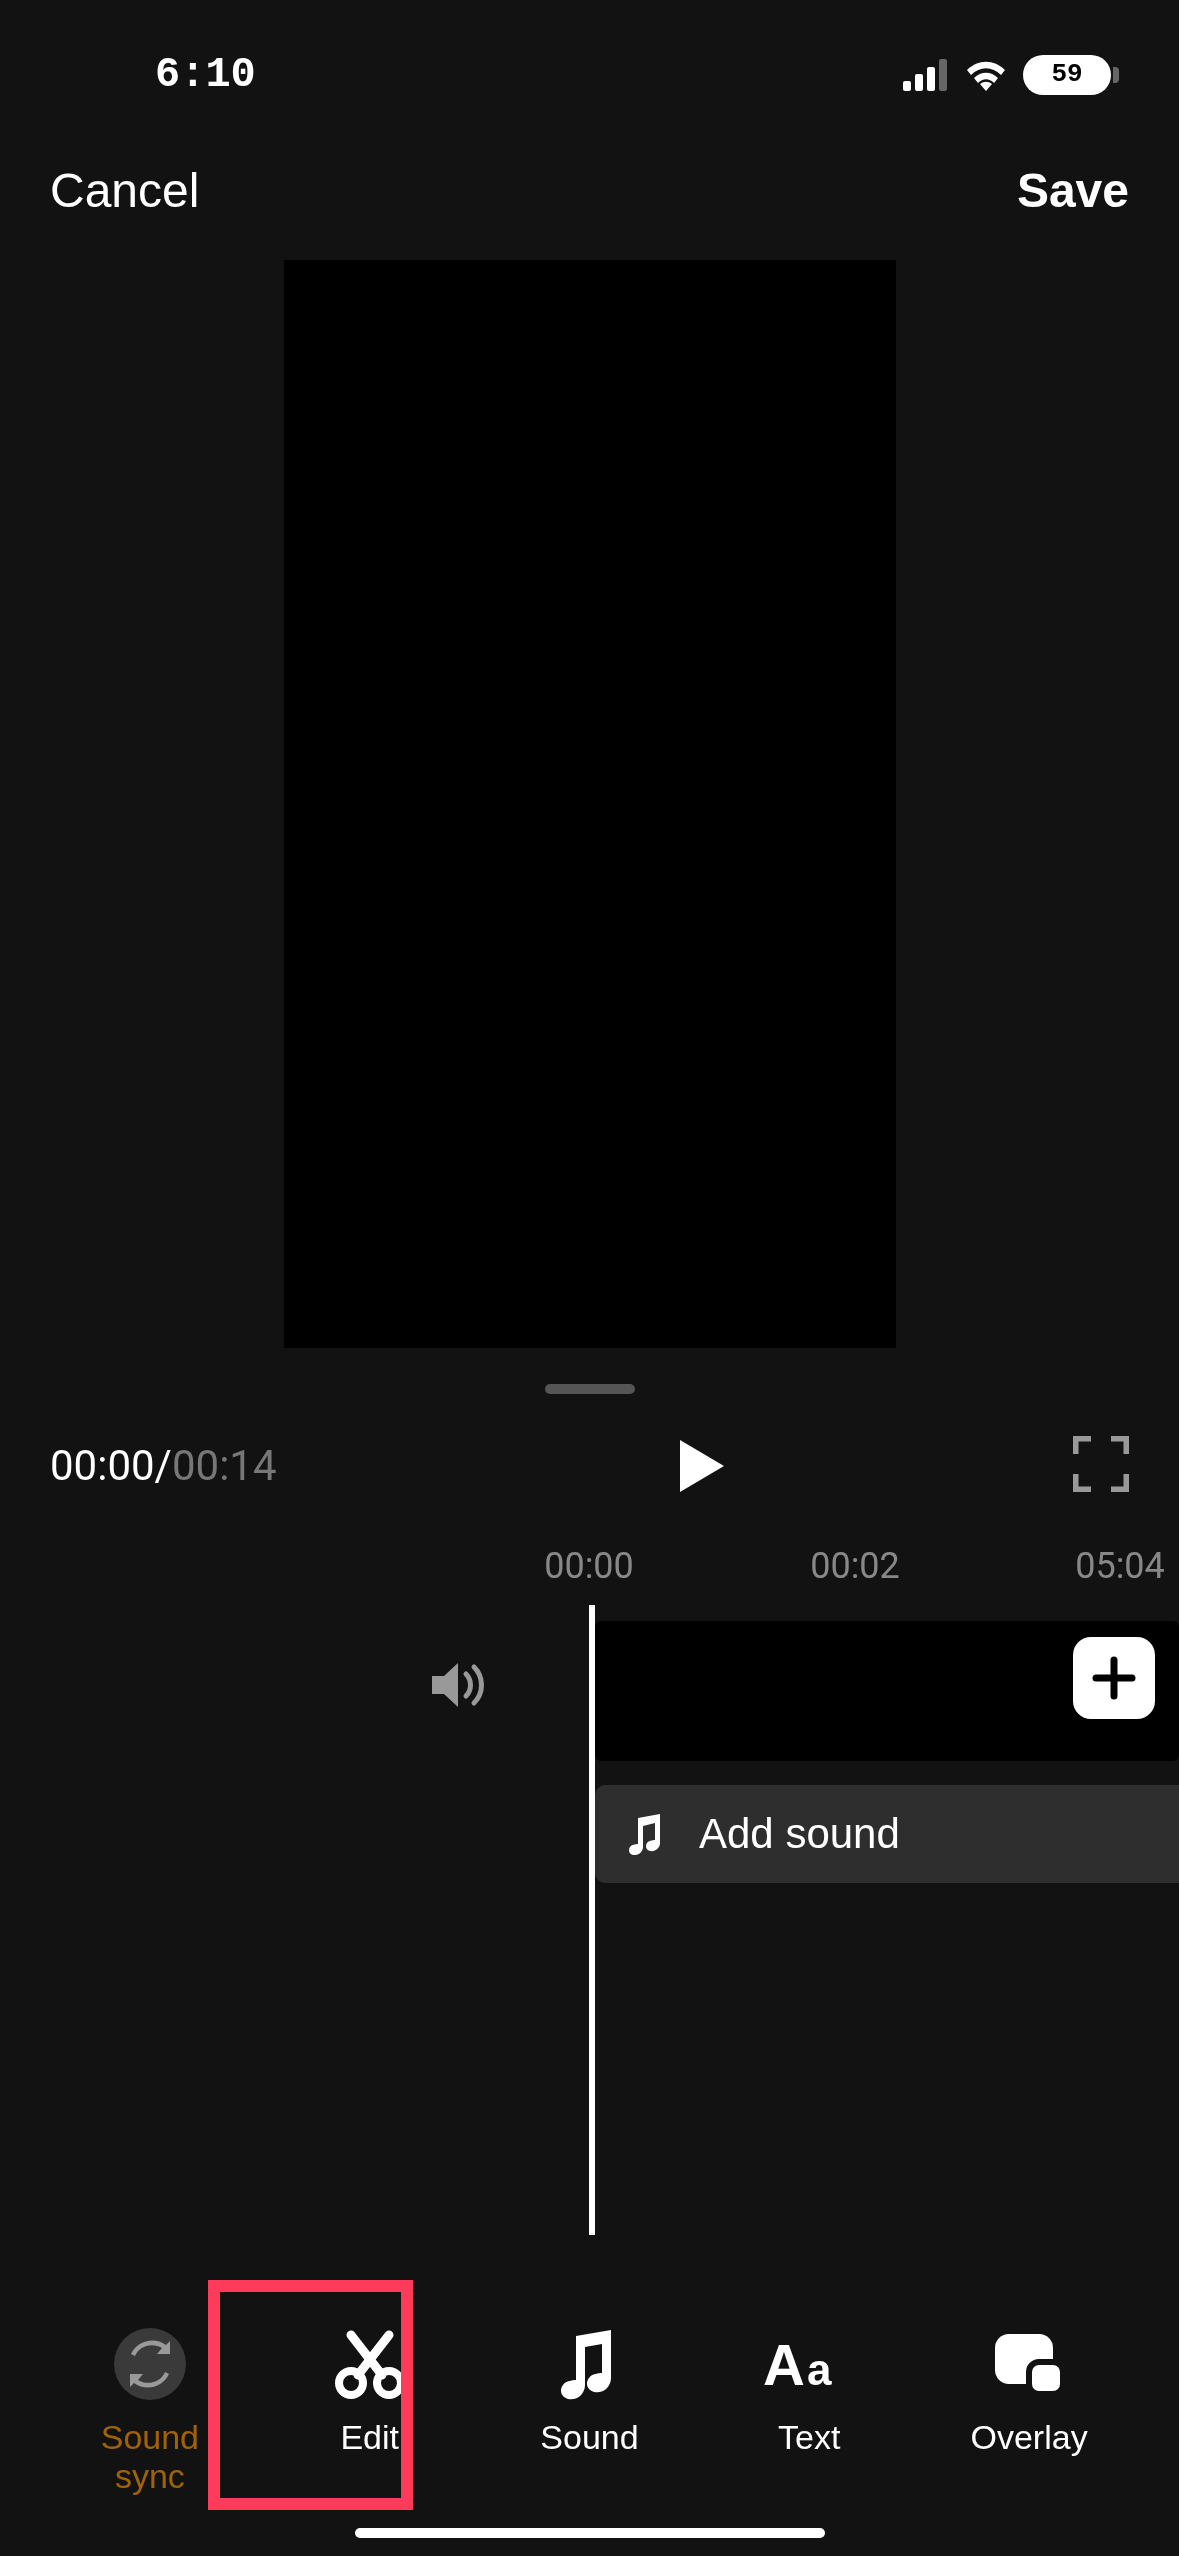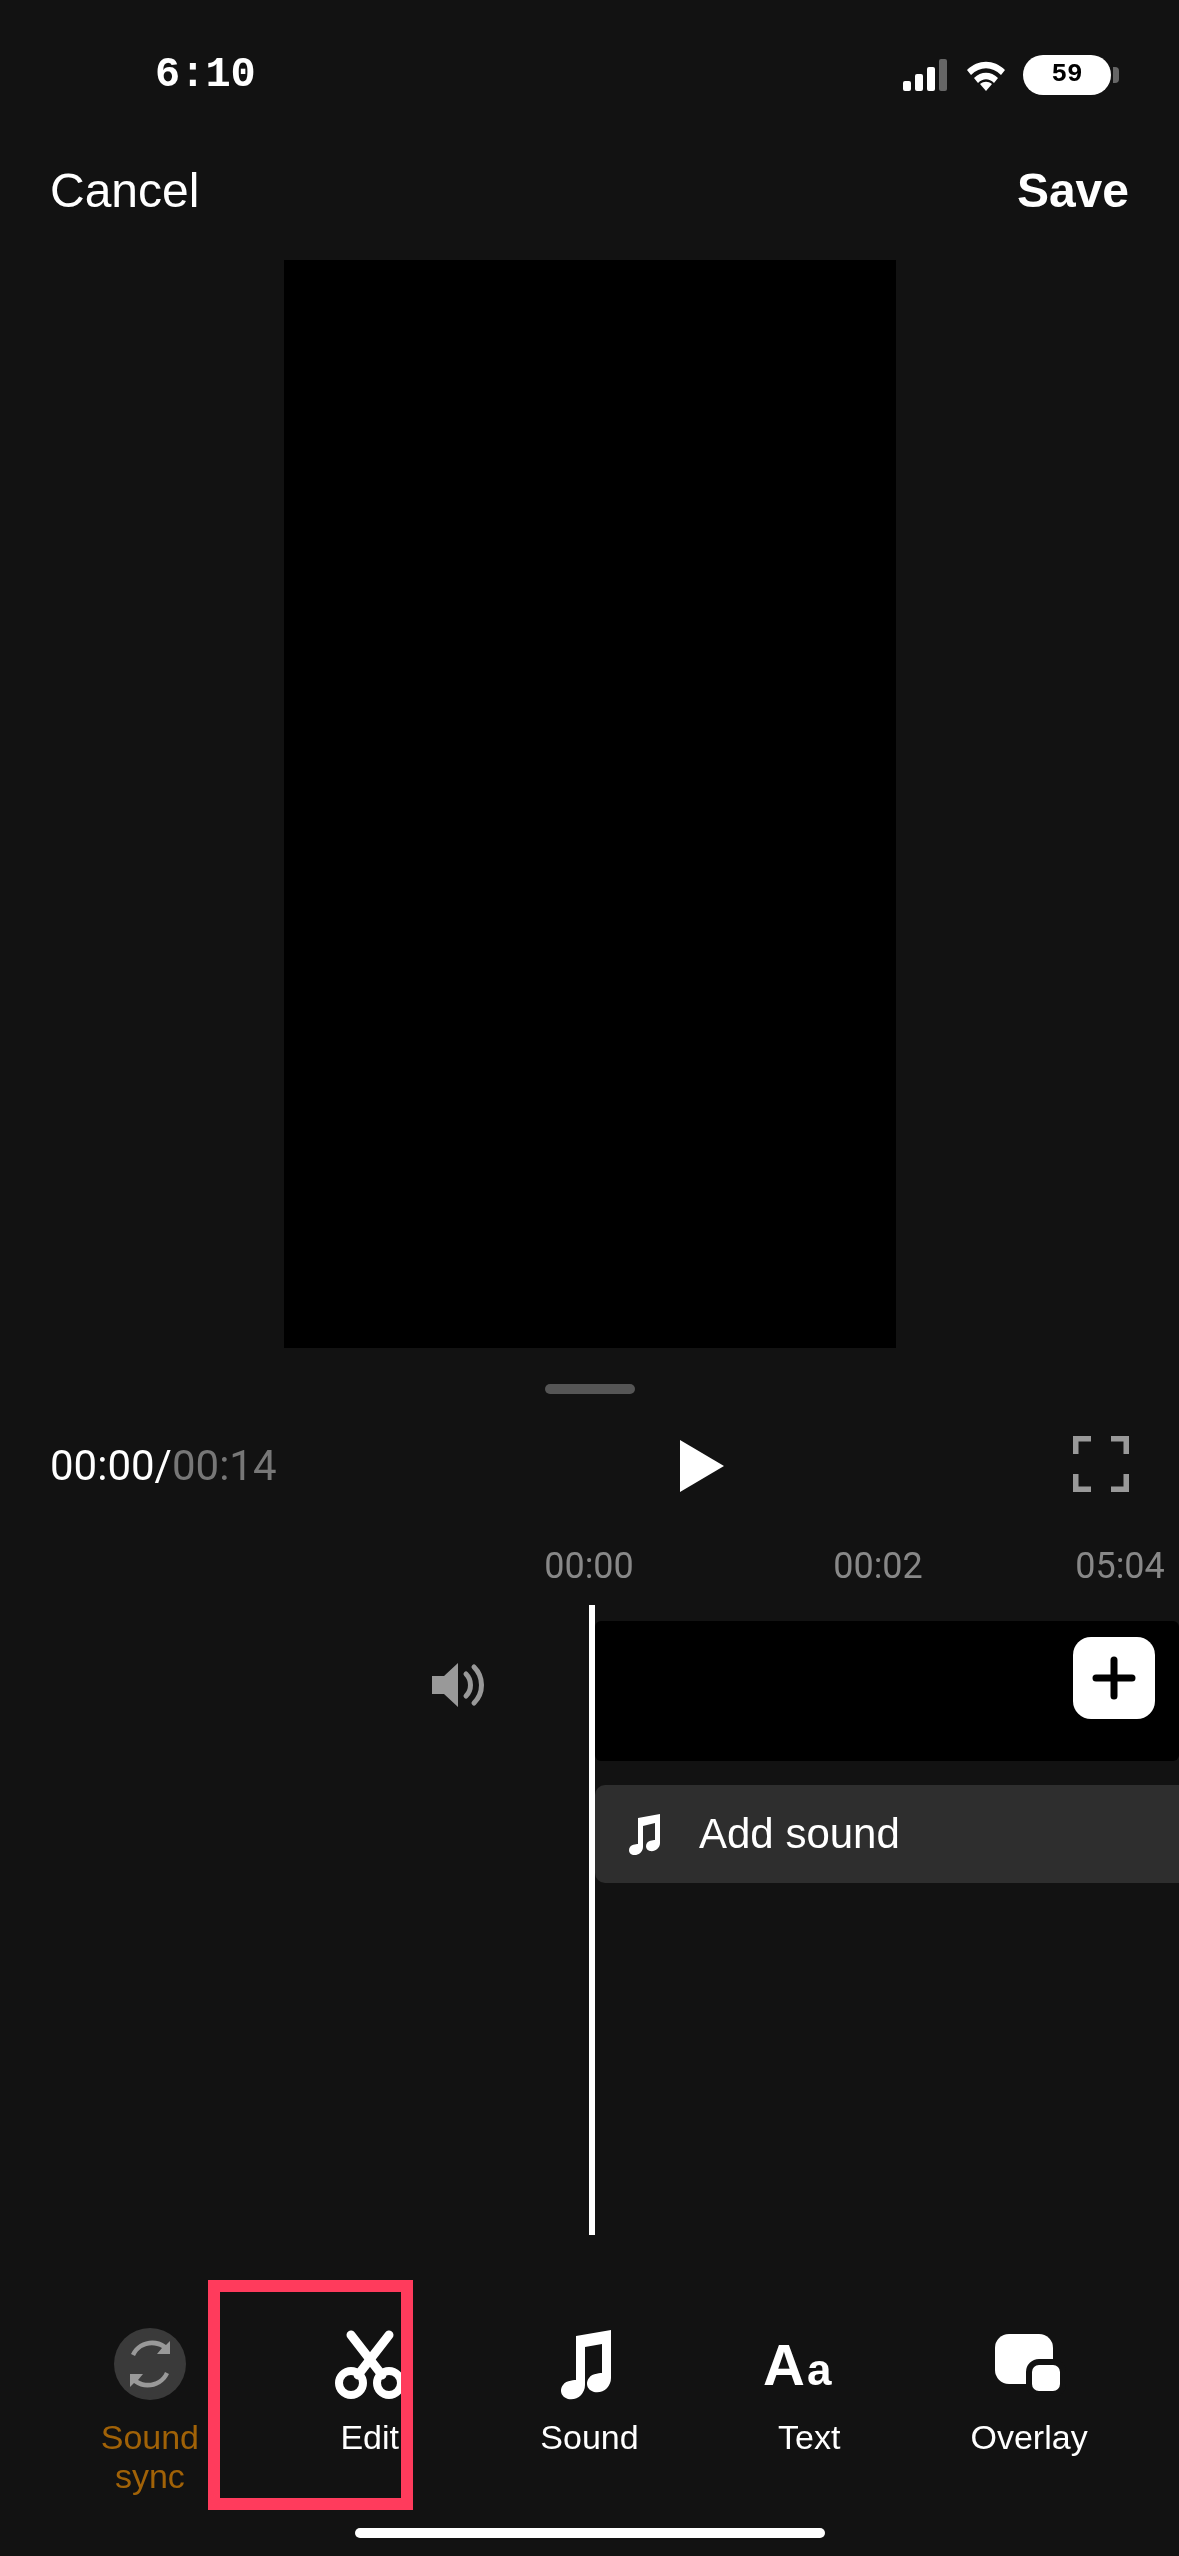--- a/index.html
+++ b/index.html
@@ -341,21 +341,21 @@
       <path d="M2 18 L2 2 L18 2" stroke="#999" stroke-width="7" fill="none"></path>
       <path d="M38 2 L54 2 L54 18" stroke="#999" stroke-width="7" fill="none"></path>
       <path d="M54 38 L54 54 L38 54" stroke="#999" stroke-width="7" fill="none"></path>
       <path d="M18 54 L2 54 L2 38" stroke="#999" stroke-width="7" fill="none"></path>
     </svg>
   </button>
 </div>
 
 <div class="ruler">
   <div class="ruler-tick" style="left:589px">00:00</div>
-  <div class="ruler-tick" style="left:878px">00:02</div>
+  <div class="ruler-tick" style="left:855px">00:02</div>
   <div class="ruler-tick" style="left:1120px">05:04</div>
 </div>
 
 <div class="timeline-area">
   <div class="playhead"></div>
 
   <span class="audio-icon">
     <svg width="58" height="50" viewBox="0 0 58 50">
       <path d="M2 16 L14 16 L28 3 L28 47 L14 34 L2 34 Z" fill="#999"></path>
       <path d="M36 14 C42 20 42 30 36 36" stroke="#999" stroke-width="5" fill="none" stroke-linecap="round"></path>

